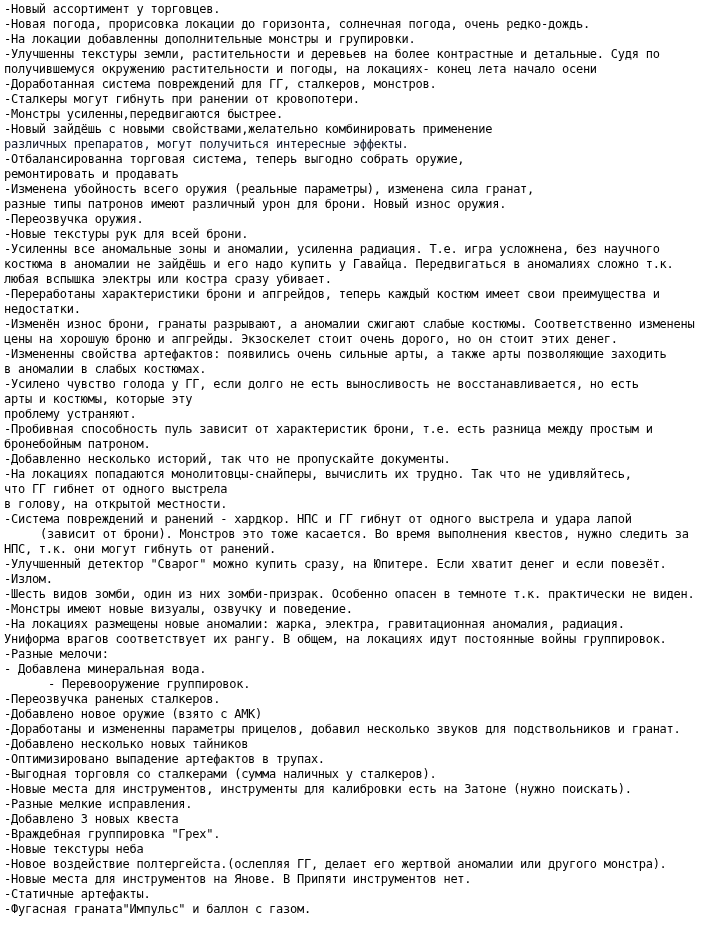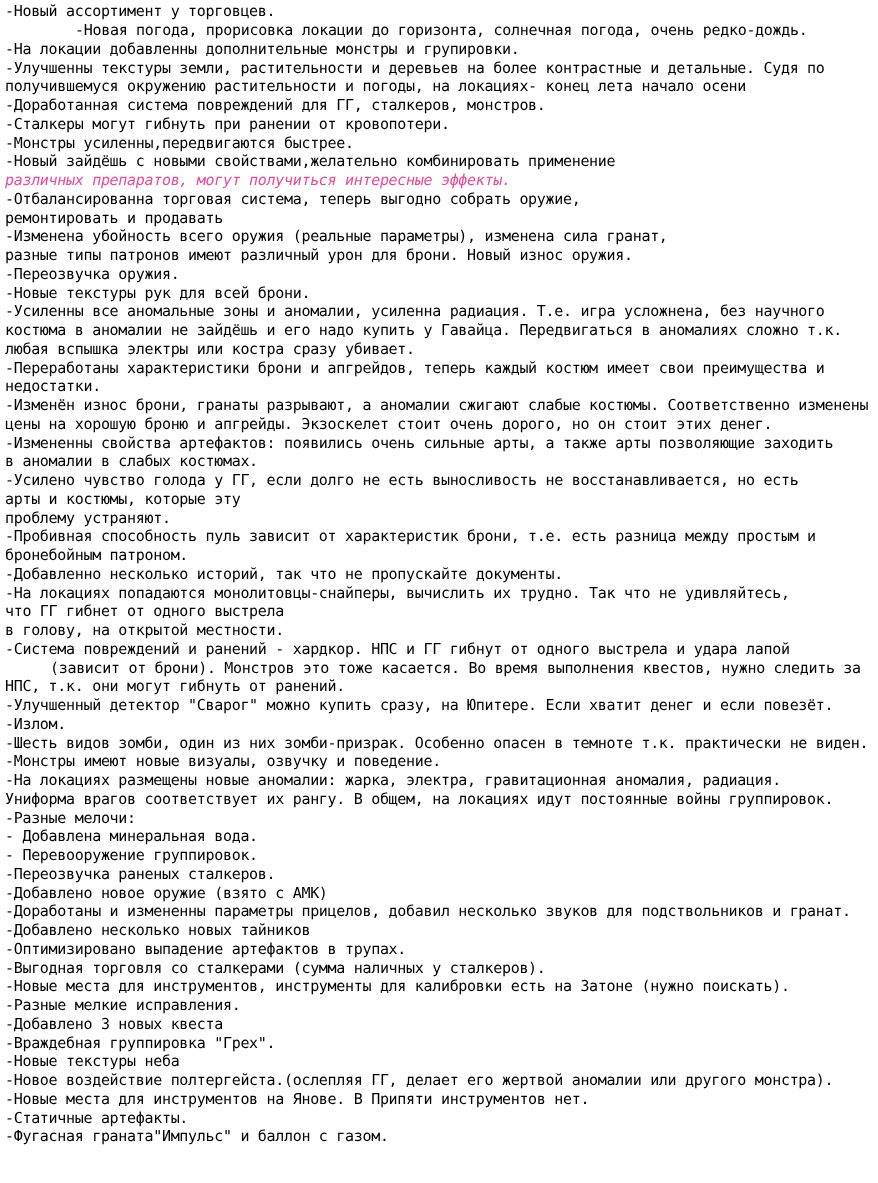--- a/index.html
+++ b/index.html
@@ -23,29 +23,29 @@
     color: #000000;
     white-space: pre;
   }
 </style>
 </head>
 <body>
 
 <div class="page" style="background: rgb(255, 255, 255);">
   <div>
       <div class="line" style="color: rgb(0, 0, 0);">-Новый ассортимент у торговцев.</div>
-      <div class="line" style="color: rgb(0, 0, 0); text-align: center;">-Новая погода, прорисовка локации до горизонта, солнечная погода, очень редко-дождь.</div>
+      <div class="line" style="color: rgb(0, 0, 0);">-Новая погода, прорисовка локации до горизонта, солнечная погода, очень редко-дождь.</div>
       <div class="line" style="color: rgb(0, 0, 0);">-На локации добавленны дополнительные монстры и групировки.</div>
       <div class="line" style="color: rgb(0, 0, 0);">-Улучшенны текстуры земли, растительности и деревьев на более контрастные и детальные. Судя по</div>
       <div class="line" style="color: rgb(0, 0, 0);">получившемуся окружению растительности и погоды, на локациях- конец лета начало осени</div>
       <div class="line" style="color: rgb(0, 0, 0);">-Доработанная система повреждений для ГГ, сталкеров, монстров.</div>
       <div class="line" style="color: rgb(0, 0, 0);">-Сталкеры могут гибнуть при ранении от кровопотери.</div>
       <div class="line" style="color: rgb(0, 0, 0);">-Монстры усиленны,передвигаются быстрее.</div>
       <div class="line" style="color: rgb(0, 0, 0);">-Новый зайдёшь с новыми свойствами,желательно комбинировать применение</div>
-      <div class="line" style="color: #ec4899; font-style: italic;">различных препаратов, могут получиться интересные эффекты.</div>
+      <div class="line" style="color: #0f172a;">различных препаратов, могут получиться интересные эффекты.</div>
       <div class="line" style="color: rgb(0, 0, 0);">-Отбалансированна торговая система, теперь выгодно собрать оружие,</div>
       <div class="line" style="color: rgb(0, 0, 0);">ремонтировать и продавать</div>
       <div class="line" style="color: rgb(0, 0, 0);">-Изменена убойность всего оружия (реальные параметры), изменена сила гранат,</div>
       <div class="line" style="color: rgb(0, 0, 0);">разные типы патронов имеют различный урон для брони. Новый износ оружия.</div>
       <div class="line" style="color: rgb(0, 0, 0);">-Переозвучка оружия.</div>
       <div class="line" style="color: rgb(0, 0, 0);">-Новые текстуры рук для всей брони.</div>
       <div class="line" style="color: rgb(0, 0, 0);">-Усиленны все аномальные зоны и аномалии, усиленна радиация. Т.е. игра усложнена, без научного</div>
       <div class="line" style="color: rgb(0, 0, 0);">костюма в аномалии не зайдёшь и его надо купить у Гавайца. Передвигаться в аномалиях сложно т.к.</div>
       <div class="line" style="color: rgb(0, 0, 0);">любая вспышка электры или костра сразу убивает.</div>
       <div class="line" style="color: rgb(0, 0, 0);">-Переработаны характеристики брони и апгрейдов, теперь каждый костюм имеет свои преимущества и</div>
@@ -67,21 +67,21 @@
       <div class="line" style="color: rgb(0, 0, 0); margin-left: 36px;">(зависит от брони). Монстров это тоже касается. Во время выполнения квестов, нужно следить за</div>
       <div class="line" style="color: rgb(0, 0, 0);">НПС, т.к. они могут гибнуть от ранений.</div>
       <div class="line" style="color: rgb(0, 0, 0);">-Улучшенный детектор "Сварог" можно купить сразу, на Юпитере. Если хватит денег и если повезёт.</div>
       <div class="line" style="color: rgb(0, 0, 0);">-Излом.</div>
       <div class="line" style="color: rgb(0, 0, 0);">-Шесть видов зомби, один из них зомби-призрак. Особенно опасен в темноте т.к. практически не виден.</div>
       <div class="line" style="color: rgb(0, 0, 0);">-Монстры имеют новые визуалы, озвучку и поведение.</div>
       <div class="line" style="color: rgb(0, 0, 0);">-На локациях размещены новые аномалии: жарка, электра, гравитационная аномалия, радиация.</div>
       <div class="line" style="color: rgb(0, 0, 0);">Униформа врагов соответствует их рангу. В общем, на локациях идут постоянные войны группировок.</div>
       <div class="line" style="color: rgb(0, 0, 0);">-Разные мелочи:</div>
       <div class="line" style="color: rgb(0, 0, 0);">- Добавлена минеральная вода.</div>
-      <div class="line" style="color: rgb(0, 0, 0);">- Перевооружение группировок.</div>
+      <div class="line" style="color: rgb(0, 0, 0); margin-left: 44px;">- Перевооружение группировок.</div>
       <div class="line" style="color: rgb(0, 0, 0);">-Переозвучка раненых сталкеров.</div>
       <div class="line" style="color: rgb(0, 0, 0);">-Добавлено новое оружие (взято с АМК)</div>
       <div class="line" style="color: rgb(0, 0, 0);">-Доработаны и измененны параметры прицелов, добавил несколько звуков для подствольников и гранат.</div>
       <div class="line" style="color: rgb(0, 0, 0);">-Добавлено несколько новых тайников</div>
       <div class="line" style="color: rgb(0, 0, 0);">-Оптимизировано выпадение артефактов в трупах.</div>
       <div class="line" style="color: rgb(0, 0, 0);">-Выгодная торговля со сталкерами (сумма наличных у сталкеров).</div>
       <div class="line" style="color: rgb(0, 0, 0);">-Новые места для инструментов, инструменты для калибровки есть на Затоне (нужно поискать).</div>
       <div class="line" style="color: rgb(0, 0, 0);">-Разные мелкие исправления.</div>
       <div class="line" style="color: rgb(0, 0, 0);">-Добавлено 3 новых квеста</div>
       <div class="line" style="color: rgb(0, 0, 0);">-Враждебная группировка "Грех".</div>

